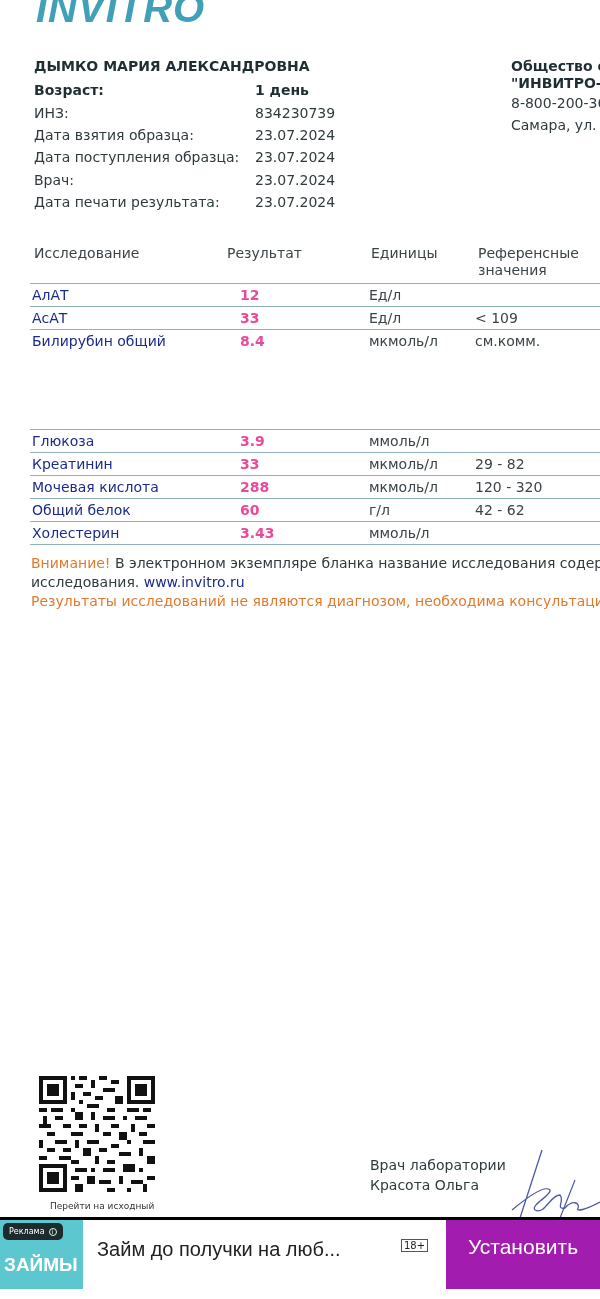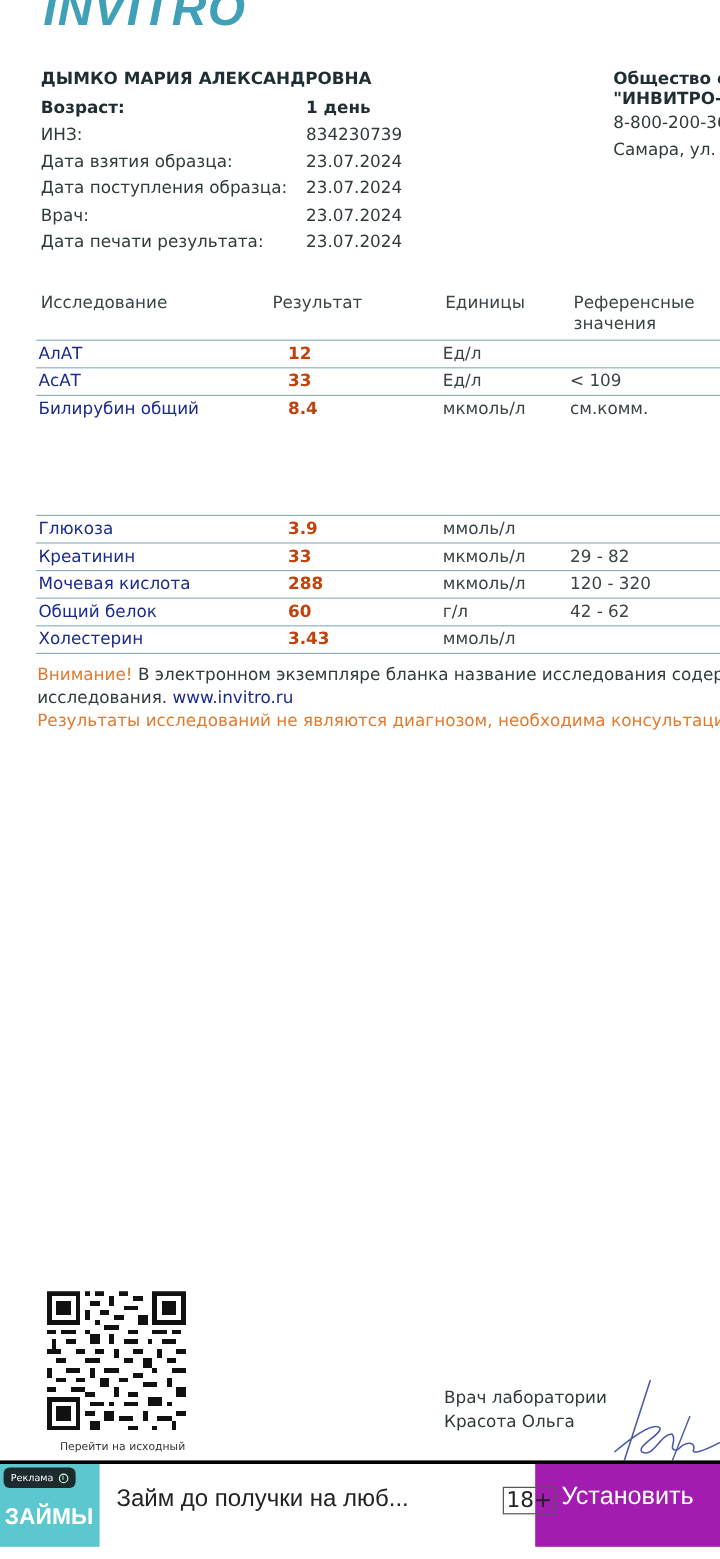--- a/index.html
+++ b/index.html
@@ -19,21 +19,21 @@
   .org .org-line { line-height: 22px; }
 
   .results-header { position: absolute; left: 34px; top: 245px; width: 566px; height: 38px; font-size: 14px; color: #3a4347; }
   .results-header span { position: absolute; top: 0; }
   .col-ref { line-height: 17px; }
 
   .results { position: absolute; left: 30px; width: 570px; }
   .r-row { position: relative; height: 23px; border-top: 1.5px solid #8fb3bd; font-size: 14px; }
   .r-row span { position: absolute; top: 3px; }
   .r-name { left: 2px; color: #1b2b8c; }
-  .r-val { left: 210px; font-weight: bold; color: #c2410c; }
+  .r-val { left: 210px; font-weight: bold; color: #ec4899; }
   .r-unit { left: 339px; color: #3a4347; }
   .r-ref { left: 445px; color: #3a4347; }
   .r-end { border-top: 1.5px solid #8fb3bd; height: 1px; }
 
   .notice { position: absolute; left: 31px; top: 554px; width: 569px; font-size: 14px; line-height: 19px; white-space: nowrap; overflow: hidden; color: #2f3a3d; }
   .orange { color: #e07a2f; }
   .link { color: #1b2b8c; }
 
   .qr { position: absolute; left: 39px; top: 1076px; width: 116px; height: 116px; }
   .qr-caption { position: absolute; left: 50px; top: 1201px; font-size: 9px; color: #333; }
@@ -41,21 +41,21 @@
   .doctor { position: absolute; left: 370px; top: 1155px; font-size: 14px; line-height: 20px; color: #2f3a3d; }
   .signature { position: absolute; left: 490px; top: 1140px; width: 110px; height: 80px; }
 
   .ad { position: absolute; left: 0; top: 1217px; width: 600px; height: 72px; display: flex; border-top: 3px solid #000000; background: #fff; }
   .ad-brand { width: 83px; background: #5cc7cf; position: relative; }
   .ad-badge { position: absolute; left: 3px; top: 3px; background: #1d2b2e; color: #fff; font-size: 8px; border-radius: 5px; padding: 4px 6px; display: flex; align-items: center; gap: 4px; }
   .ad-info-icon { width: 8px; height: 8px; border: 1px solid #cfd; border-radius: 50%; display: inline-block; font-size: 6px; line-height: 6px; text-align: center; }
   .ad-brand-text { position: absolute; left: 4px; top: 34px; color: #fff; font-weight: bold; font-size: 19px; font-family: "Liberation Sans", sans-serif; }
   .ad-text { flex: 1; position: relative; }
   .ad-title { position: absolute; left: 14px; top: 18px; font-size: 20px; color: #222; font-family: "Liberation Sans", sans-serif; }
-  .ad-age { position: absolute; left: 336px; top: 19px; font-size: 18px; border: 1px solid #555; padding: 0 2px; color: #222; }
+  .ad-age { position: absolute; left: 318px; top: 19px; font-size: 10px; border: 1px solid #555; padding: 0 2px; color: #222; }
   .ad-install { width: 154px; background: #a21caf; color: #fff; font-size: 21px; font-family: "Liberation Sans", sans-serif; display: flex; align-items: center; justify-content: center; padding-bottom: 16px; border: none; }
 </style>
 </head>
 <body>
 
 <div class="logo">INVITRO</div>
 
 <div class="patient-name">ДЫМКО МАРИЯ АЛЕКСАНДРОВНА</div>
 <div class="info-table">
   <div class="info-row bold">

